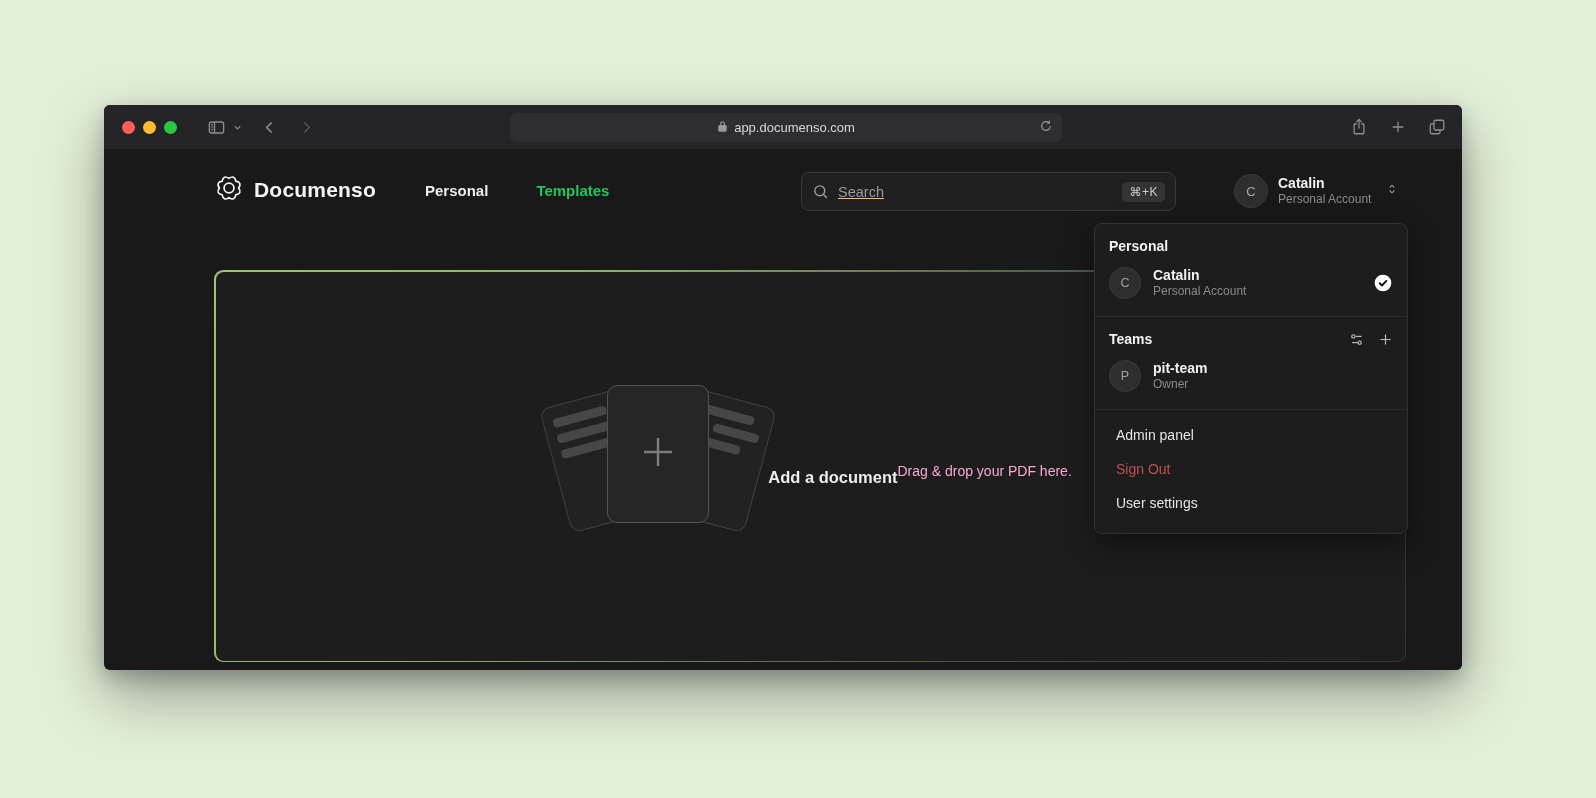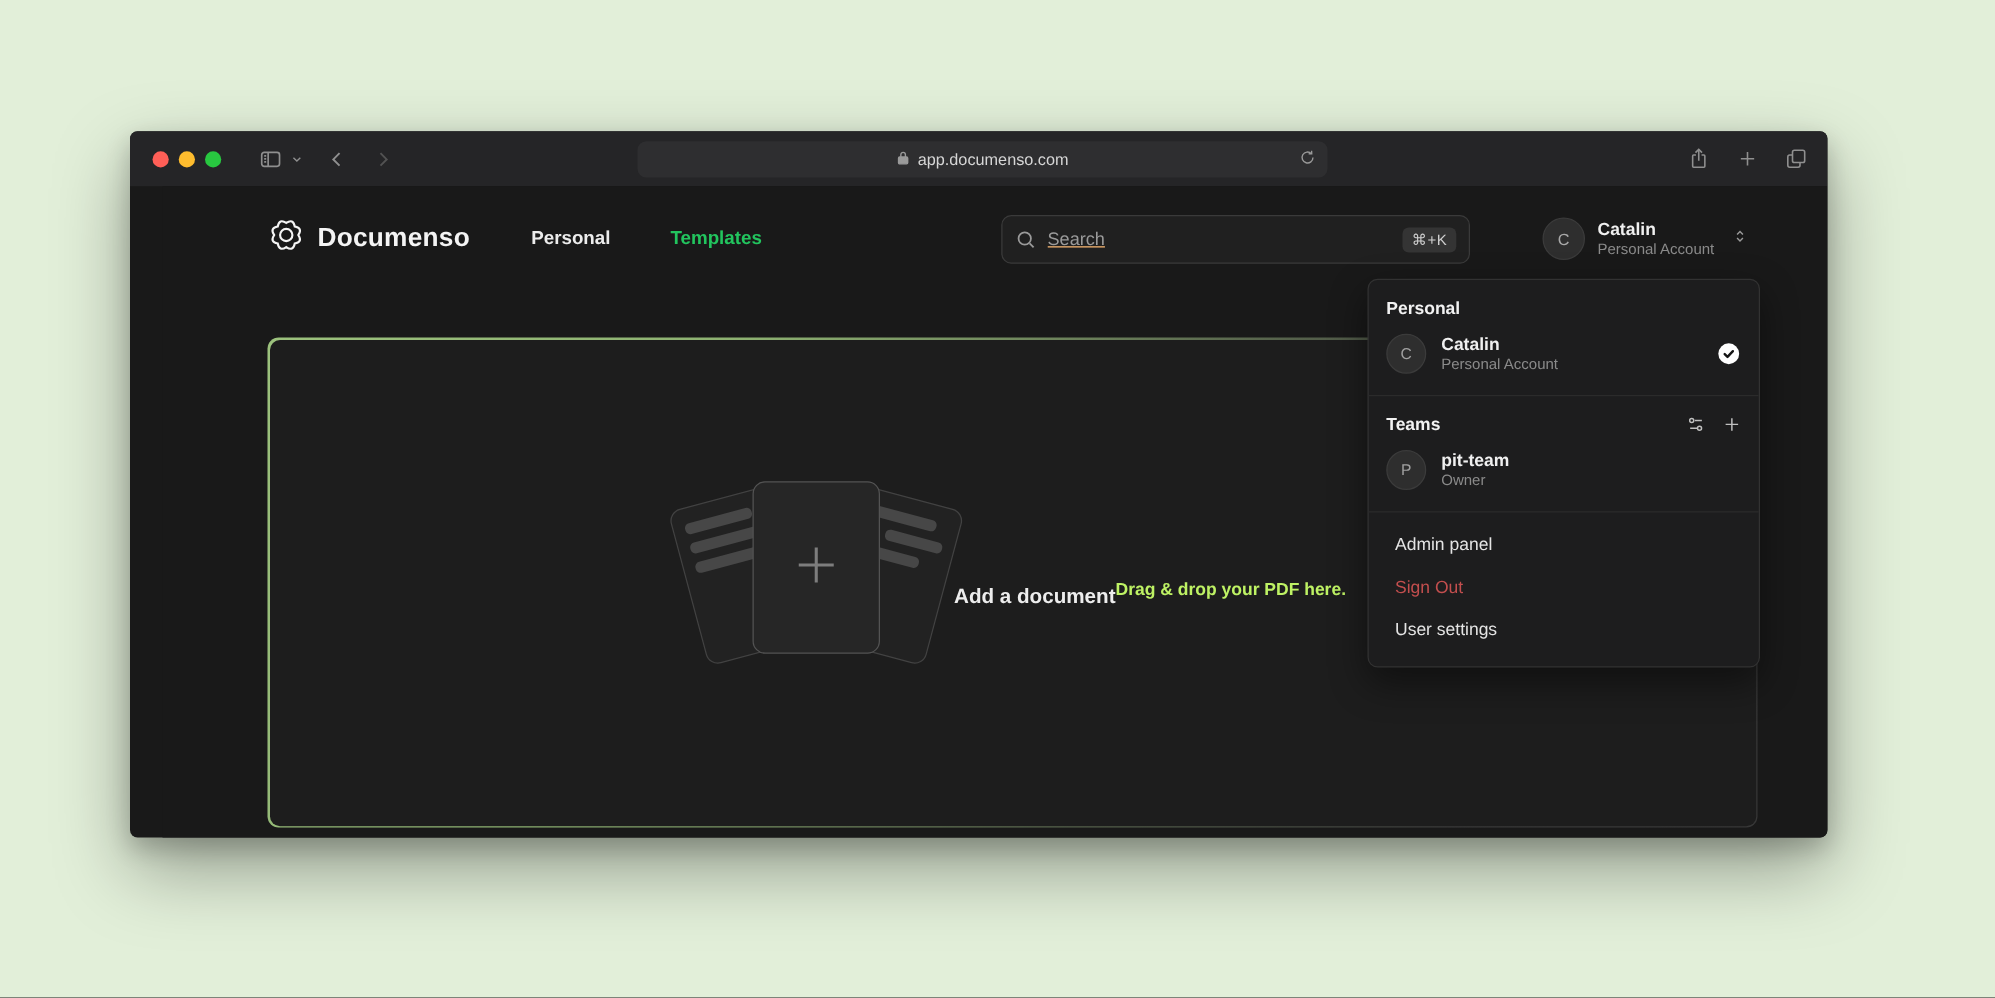--- a/index.html
+++ b/index.html
@@ -81,21 +81,21 @@
   .doc-card.side{ width:96px; height:128px; top:12px; background:#222222; border:1.5px solid #424242; padding:12px 9px; }
   .doc-card.left{ left:6px; transform:rotate(-15deg); }
   .doc-card.right{ right:6px; transform:rotate(15deg); }
   .bar{ height:9px; border-radius:4px; background:#474747; margin-bottom:7px; }
   .doc-card.center{
     width:102px; height:138px; left:50%; top:2px; transform:translateX(-50%);
     background:#262626; border:1.5px solid #535353; z-index:2;
     display:flex; align-items:center; justify-content:center; color:#7d7d7d;
   }
   .dz-title{ color:#ededed; font-size:16.5px; font-weight:bold; margin-top:22px; }
-  .dz-sub{ color:#bef264; font-size:14px; margin-top:9px;font-weight:bold; }
+  .dz-sub{ color:#f9a8d4; font-size:14px; margin-top:9px; }
   
   .menu{
     position:absolute; left:964px; top:74px; width:314px; z-index:5;
     background:#1d1d1e; border:1px solid #323232; border-radius:8px;
     box-shadow:0 12px 30px rgba(0,0,0,.45); overflow:hidden;
   }
   .menu-section{ padding:8px 0 12px; }
   .menu-header-row{ display:flex; align-items:center; padding:6px 14px 8px; }
   .menu-header{ color:#f2f2f2; font-size:14px; font-weight:bold; }
   .menu-header-icons{ margin-left:auto; display:flex; gap:14px; color:#c0c0c0; }

